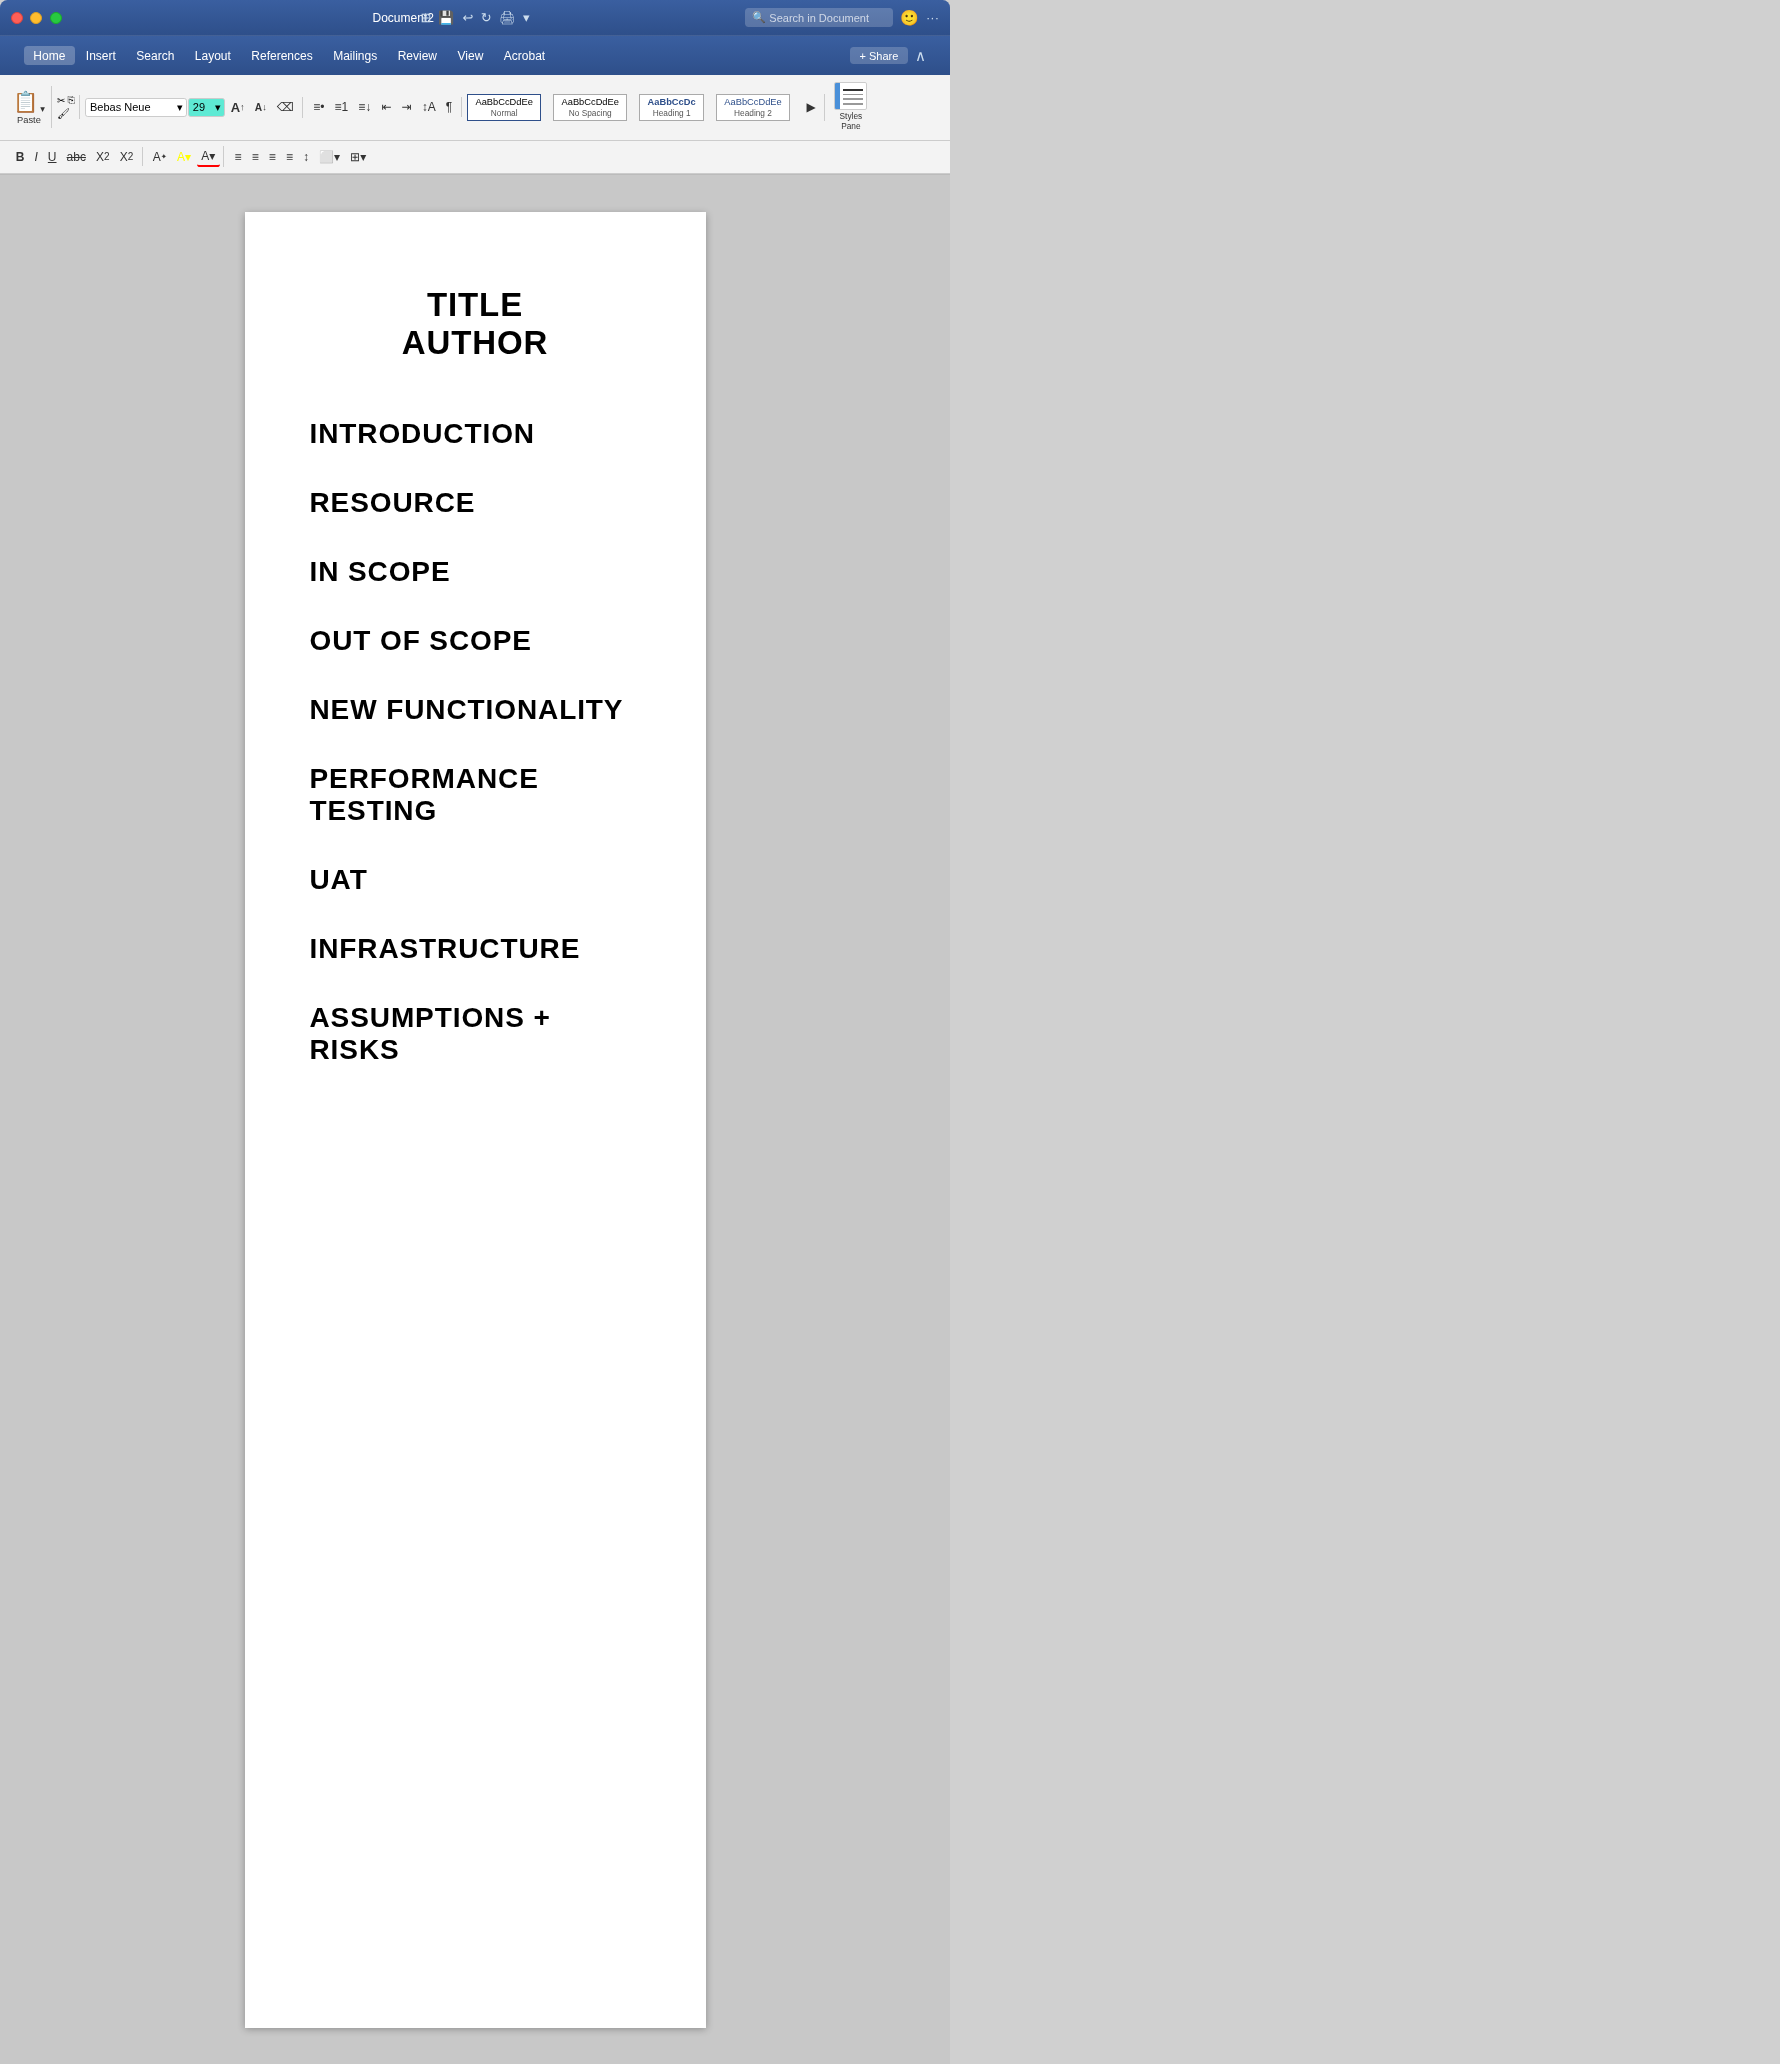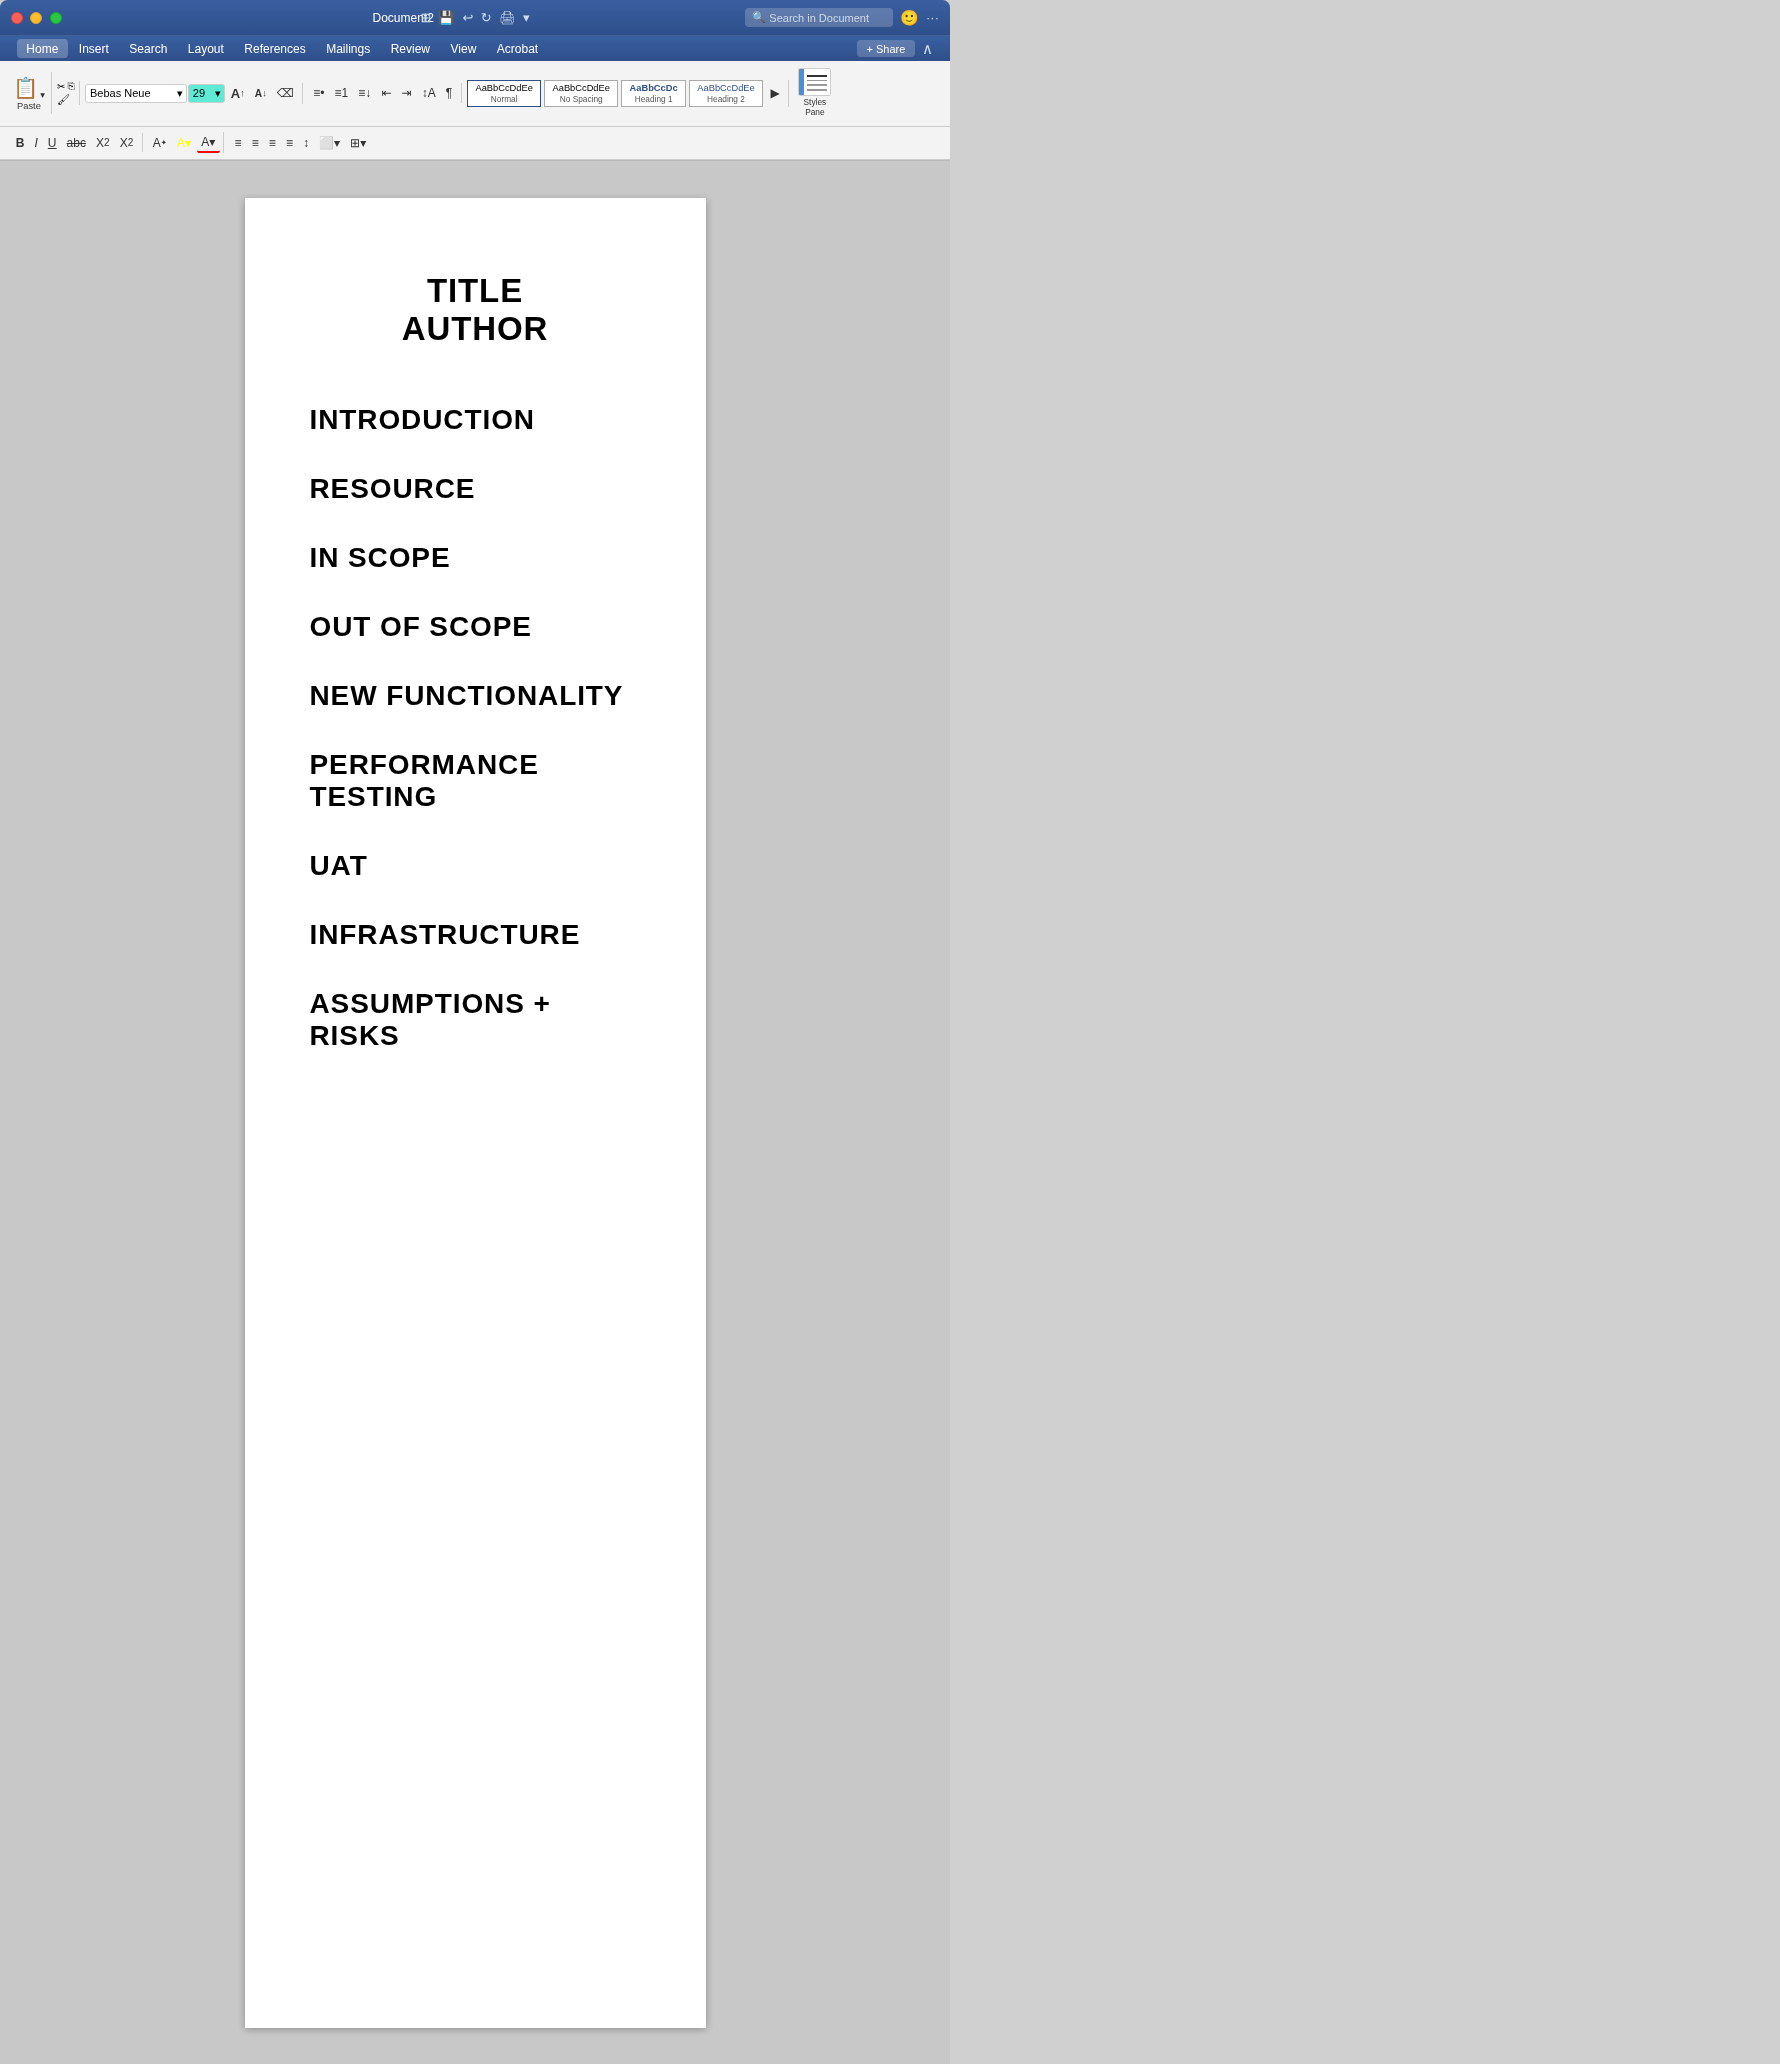--- a/index.html
+++ b/index.html
@@ -74,24 +74,24 @@
     }
 
     .search-bar-text {
       color: rgba(255,255,255,0.7);
       font-size: 11px;
     }
 
     
     .menu-bar {
       background: linear-gradient(to bottom, #3a5fa0, #2e4f8a);
-      height: 26px;
-      display: flex;
-      align-items: center;
-      padding: 0 17px;
+      height: 40px;
+      display: flex;
+      align-items: center;
+      padding: 0 24px;
       gap: 1.9px;
       border-top: 0.9px solid rgba(255,255,255,0.1);
     }
 
     .menu-item {
       color: #fff;
       font-size: 12px;
       padding: 2.8px 9.3px;
       border-radius: 3.7px;
       cursor: pointer;
@@ -454,21 +454,21 @@
       <div class="toolbar-group">
         <button class="toolbar-btn">≡•</button>
         <button class="toolbar-btn">≡1</button>
         <button class="toolbar-btn">≡↓</button>
         <button class="toolbar-btn">⇤</button>
         <button class="toolbar-btn">⇥</button>
         <button class="toolbar-btn">↕A</button>
         <button class="toolbar-btn">¶</button>
       </div>
 
-      <div style="display:flex;align-items:center;gap:1px;padding:0 3.7px;border-right:0.9px solid #ccc;">
+      <div style="display:flex;align-items:center;gap:10px;padding:0 3.7px;border-right:0.9px solid #ccc;">
         <div class="style-preview active">
           <span class="style-preview-text" style="font-size:9.3px;">AaBbCcDdEe</span>
           <span class="style-preview-label">Normal</span>
         </div>
         <div class="style-preview">
           <span class="style-preview-text" style="font-size:9.3px;">AaBbCcDdEe</span>
           <span class="style-preview-label">No Spacing</span>
         </div>
         <div class="style-preview">
           <span class="style-preview-text" style="font-size:9.3px;color:#2e4f8a;font-weight:bold;">AaBbCcDc</span>

